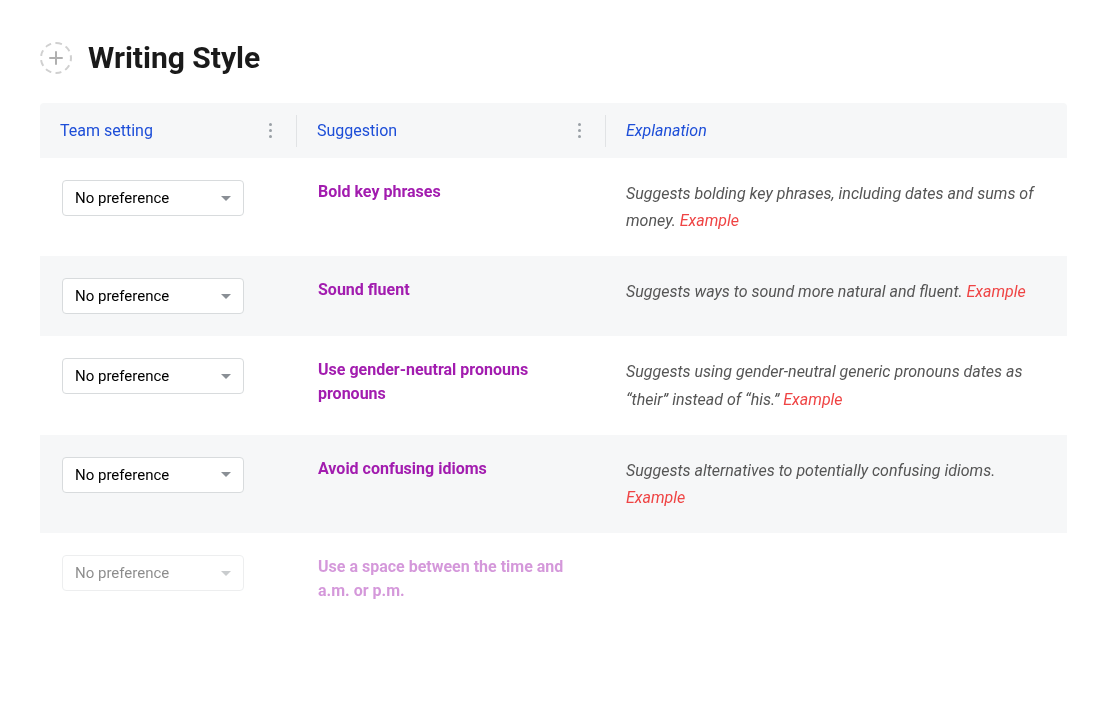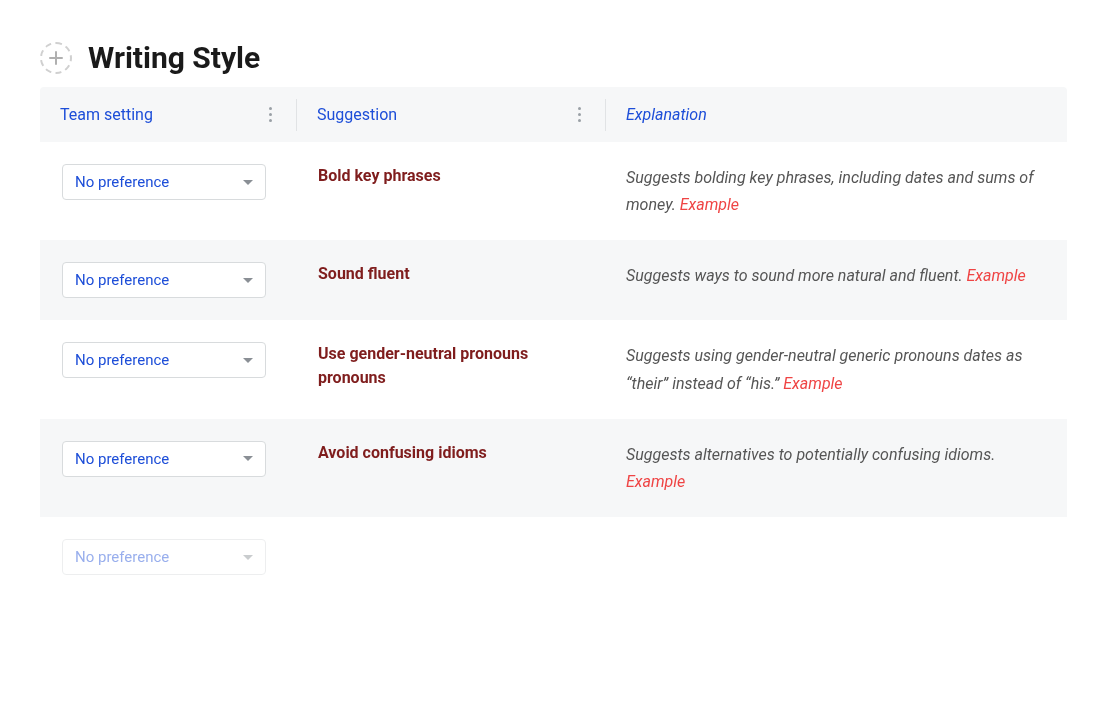--- a/index.html
+++ b/index.html
@@ -7,21 +7,21 @@
       font-family: -apple-system, BlinkMacSystemFont, "Segoe UI", Roboto, Helvetica, Arial, sans-serif;
       background: #fff;
       color: #222;
       padding: 40px;
       width: 1107px;
     }
     .header {
       display: flex;
       align-items: center;
       gap: 16px;
-      margin-bottom: 12px;
+      margin-bottom: 28px;
     }
     .add-circle {
       width: 32px;
       height: 32px;
       border: 2px dashed #d0d0d0;
       border-radius: 50%;
       display: flex;
       align-items: center;
       justify-content: center;
       color: #b0b0b0;
@@ -92,36 +92,36 @@
     .cell-suggestion { width: 308px; }
     .cell-explanation { flex: 1; }
     .select {
       display: flex;
       align-items: center;
       justify-content: space-between;
       border: 1px solid #d8dbdd;
       border-radius: 4px;
       padding: 8px 12px;
       font-size: 15px;
-      color: #1d4ed8;
-      width: 204px;
+      color: #000000;
+      width: 182px;
       cursor: pointer;
       background: #fff;
     }
     .caret {
       width: 0;
       height: 0;
       border-left: 5px solid transparent;
       border-right: 5px solid transparent;
       border-top: 5px solid #8a8f95;
     }
     .suggestion-text {
       font-weight: 700;
       font-size: 16px;
-      color: #7f1d1d;
+      color: #a21caf;
       line-height: 1.5;
     }
     .explanation-text {
       font-style: italic;
       color: #555;
       font-size: 16px;
       line-height: 1.7;
     }
     .example-link {
       color: #ef4444;
@@ -240,15 +240,18 @@
     </div>
   </div>
 
   <div class="row faded">
     <div class="cell cell-setting">
       <div class="select">
         <span>No preference</span>
         <span class="caret"></span>
       </div>
     </div>
+    <div class="cell cell-suggestion">
+      <div class="suggestion-text">Use a space between the time and a.m. or p.m.</div>
+    </div>
   </div>
 
 </div>
 
 </body></html>

